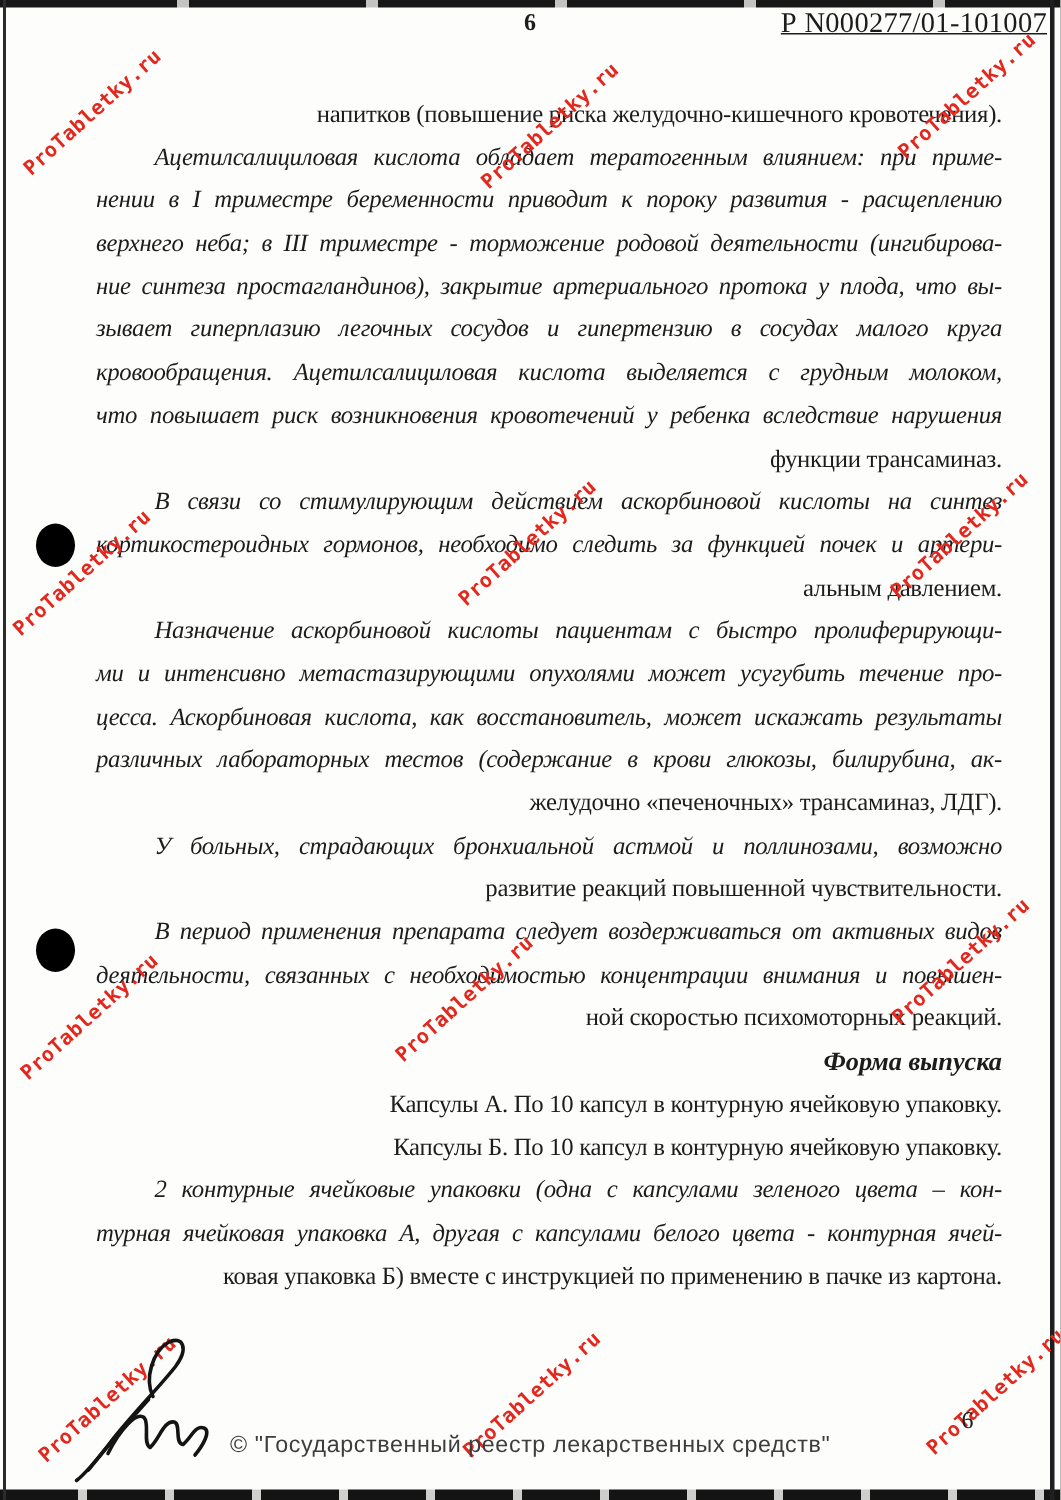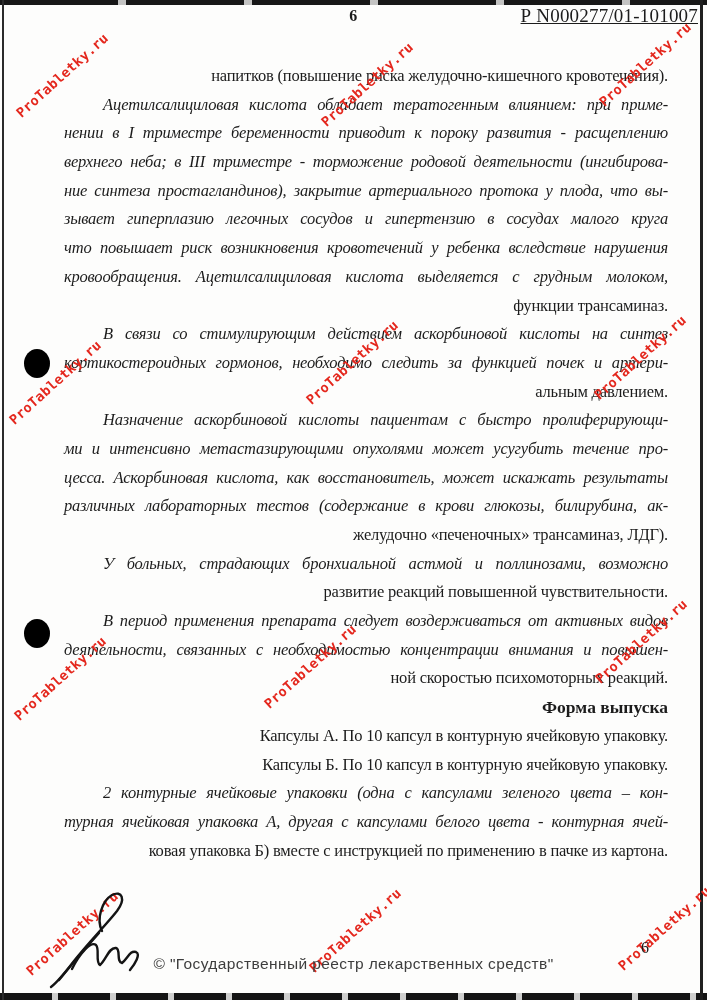--- a/index.html
+++ b/index.html
@@ -25,21 +25,21 @@
     font-family:"Liberation Sans","DejaVu Sans",sans-serif;
     font-size:15.5px;color:#3d3d3d;letter-spacing:.4px;}
   .pageno-bottom{position:absolute;left:641px;top:939px;font-size:16px;}
 
   
   .doc{position:absolute;left:64px;top:62px;width:604px;
     font-size:16.5px;letter-spacing:-0.2px;}
   .ln{height:28.7px;line-height:28.7px;white-space:nowrap;text-align:right;}
   .jst{white-space:normal;text-align:justify;text-align-last:justify;font-style:italic;}
   .ind{text-indent:39px;}
-  .head{font-weight:700;font-size:17.5px;letter-spacing:0;}
+  .head{font-weight:700;font-size:17.5px;letter-spacing:0;font-style:italic;}
 
   
   .wm{position:absolute;transform:translate(-50%,-50%) rotate(-42deg);
     font-family:"DejaVu Sans Mono","Liberation Mono",monospace;
     font-weight:700;font-size:13.5px;letter-spacing:.3px;
     color:#e4271d;white-space:nowrap;pointer-events:none;}
 
   
   .dot{position:absolute;width:26px;height:29px;border-radius:50%;background:#000;}
   .sig{position:absolute;left:42px;top:885px;}
@@ -57,22 +57,22 @@
   <div class="pageno-top">6</div>
   <div class="regno">Р N000277/01-101007</div>
 
   <div class="doc">
     <div class="ln">напитков (повышение риска желудочно-кишечного кровотечения).</div>
     <div class="ln jst ind">Ацетилсалициловая кислота обладает тератогенным влиянием: при приме-</div>
     <div class="ln jst">нении в I триместре беременности приводит к пороку развития - расщеплению</div>
     <div class="ln jst">верхнего неба; в III триместре - торможение родовой деятельности (ингибирова-</div>
     <div class="ln jst">ние синтеза простагландинов), закрытие артериального протока у плода, что вы-</div>
     <div class="ln jst">зывает гиперплазию легочных сосудов и гипертензию в сосудах малого круга</div>
+    <div class="ln jst">кровообращения. Ацетилсалициловая кислота выделяется с грудным молоком,</div>
     <div class="ln jst">что повышает риск возникновения кровотечений у ребенка вследствие нарушения</div>
-    <div class="ln jst">кровообращения. Ацетилсалициловая кислота выделяется с грудным молоком,</div>
     <div class="ln">функции трансаминаз.</div>
     <div class="ln jst ind">В связи со стимулирующим действием аскорбиновой кислоты на синтез</div>
     <div class="ln jst">кортикостероидных гормонов, необходимо следить за функцией почек и артери-</div>
     <div class="ln">альным давлением.</div>
     <div class="ln jst ind">Назначение аскорбиновой кислоты пациентам с быстро пролиферирующи-</div>
     <div class="ln jst">ми и интенсивно метастазирующими опухолями может усугубить течение про-</div>
     <div class="ln jst">цесса. Аскорбиновая кислота, как восстановитель, может искажать результаты</div>
     <div class="ln jst">различных лабораторных тестов (содержание в крови глюкозы, билирубина, ак-</div>
     <div class="ln">желудочно «печеночных» трансаминаз, ЛДГ).</div>
     <div class="ln jst ind">У больных, страдающих бронхиальной астмой и поллинозами, возможно</div>

